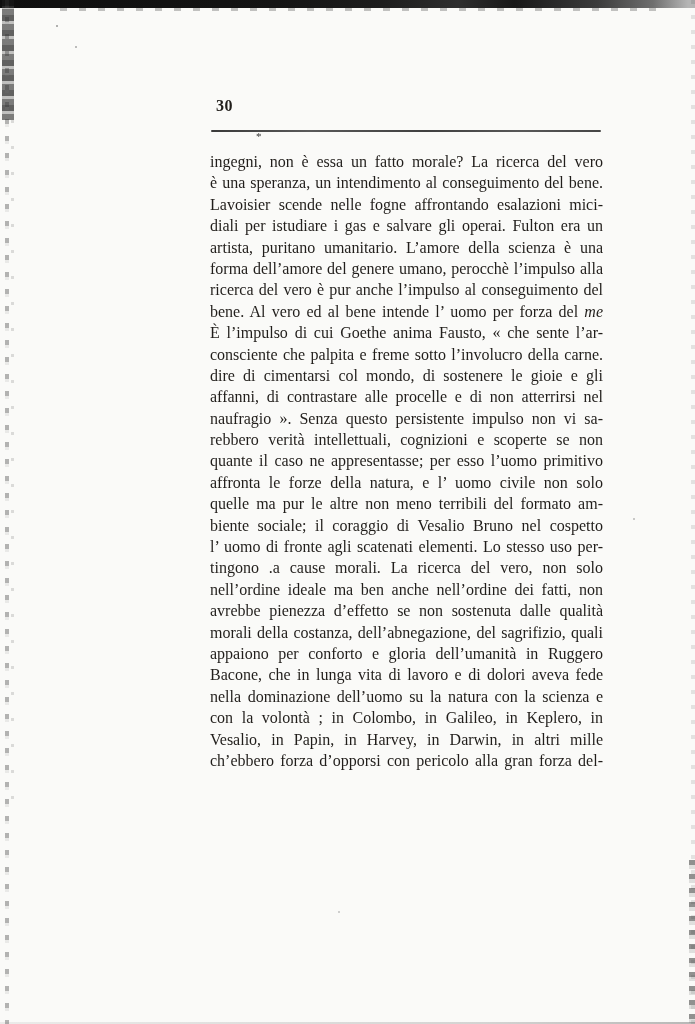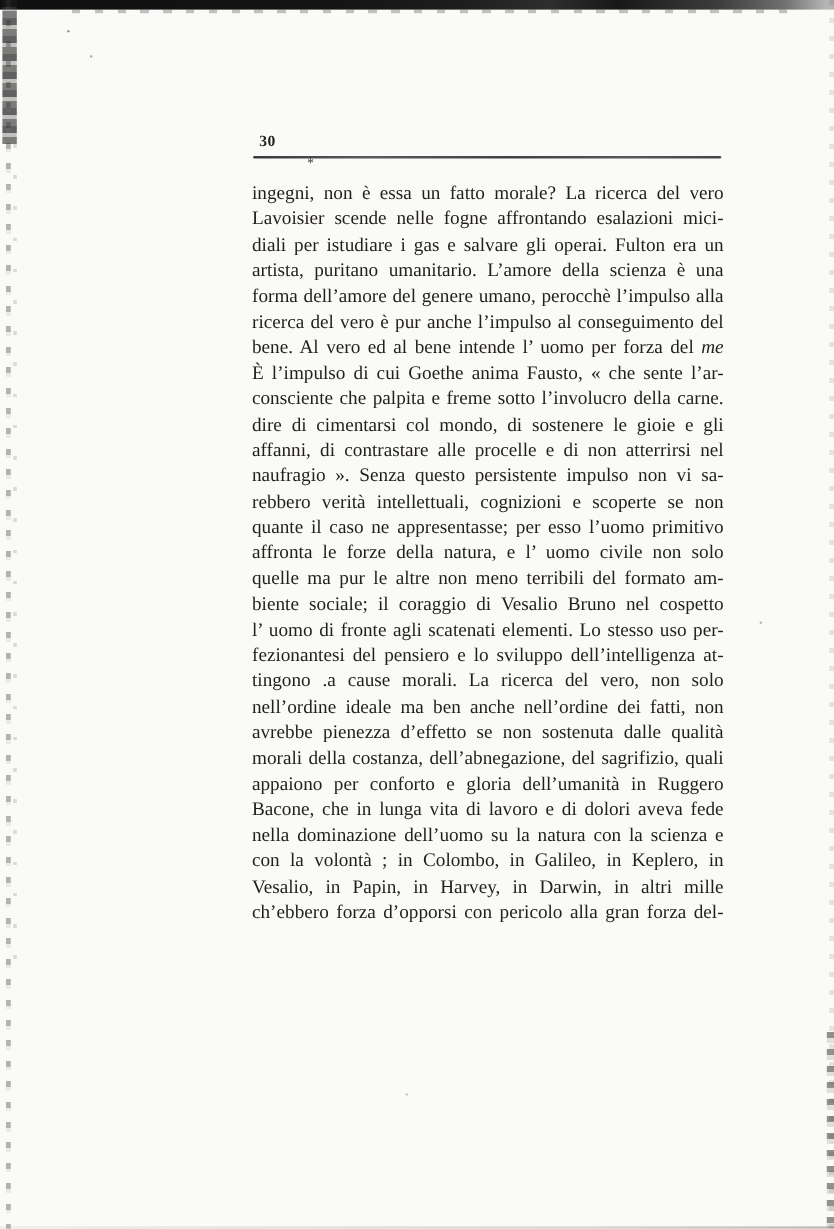--- a/index.html
+++ b/index.html
@@ -62,22 +62,22 @@
     opacity:.45;
   }
   .speck{position:absolute;background:#555;border-radius:50%;}
   .speck.s1{left:56px;top:25px;width:2px;height:2px;opacity:.6;}
   .speck.s2{left:75px;top:46px;width:2px;height:2px;opacity:.5;}
   .speck.s3{left:338px;top:911px;width:2px;height:2px;opacity:.35;}
   .speck.s4{left:633px;top:518px;width:2px;height:2px;opacity:.4;}
 
   
   .page-number{
-    position:absolute;left:216px;top:110px;
-    font-size:13px;font-weight:700;color:var(--ink);letter-spacing:.5px;
+    position:absolute;left:216px;top:97px;
+    font-size:16px;font-weight:700;color:var(--ink);letter-spacing:.5px;
   }
   .head-rule{
     position:absolute;left:211px;top:130px;width:390px;height:2px;
     background:linear-gradient(to right,#3a3a3a,#5a5a5a 25%,#404040 55%,#585858 80%,#454545);
     border-radius:1px;
   }
   .printer-mark{
     position:absolute;left:256px;top:130px;
     font-size:11px;color:#333;
   }
@@ -111,38 +111,38 @@
   <div class="speck s2"></div>
   <div class="speck s3"></div>
   <div class="speck s4"></div>
 
   <div class="page-number">30</div>
   <div class="head-rule"></div>
   <div class="printer-mark">*</div>
 
   <main class="text-block" id="text-block">
       <div class="line">ingegni, non è essa un fatto morale? La ricerca del vero</div>
+      <div class="line">è una speranza, un intendimento al conseguimento del bene.</div>
       <div class="line">Lavoisier scende nelle fogne affrontando esalazioni mici-</div>
       <div class="line">diali per istudiare i gas e salvare gli operai. Fulton era un</div>
       <div class="line">artista, puritano umanitario. L’amore della scienza è una</div>
       <div class="line">forma dell’amore del genere umano, perocchè l’impulso alla</div>
       <div class="line">ricerca del vero è pur anche l’impulso al conseguimento del</div>
       <div class="line"><span>bene. Al vero ed al bene intende l’ uomo per forza del </span><span class="it">me</span></div>
       <div class="line">È l’impulso di cui Goethe anima Fausto, « che sente l’ar-</div>
       <div class="line">consciente che palpita e freme sotto l’involucro della carne.</div>
       <div class="line">dire di cimentarsi col mondo, di sostenere le gioie e gli</div>
       <div class="line">affanni, di contrastare alle procelle e di non atterrirsi nel</div>
       <div class="line">naufragio ». Senza questo persistente impulso non vi sa-</div>
       <div class="line">rebbero verità intellettuali, cognizioni e scoperte se non</div>
       <div class="line">quante il caso ne appresentasse; per esso l’uomo primitivo</div>
       <div class="line">affronta le forze della natura, e l’ uomo civile non solo</div>
       <div class="line">quelle ma pur le altre non meno terribili del formato am-</div>
       <div class="line">biente sociale; il coraggio di Vesalio Bruno nel cospetto</div>
       <div class="line">l’ uomo di fronte agli scatenati elementi. Lo stesso uso per-</div>
-      <div class="line">fezionantesi del pensiero e lo sviluppo dell’intelligenza at-</div>
       <div class="line">tingono .a cause morali. La ricerca del vero, non solo</div>
       <div class="line">nell’ordine ideale ma ben anche nell’ordine dei fatti, non</div>
       <div class="line">avrebbe pienezza d’effetto se non sostenuta dalle qualità</div>
       <div class="line">morali della costanza, dell’abnegazione, del sagrifizio, quali</div>
       <div class="line">appaiono per conforto e gloria dell’umanità in Ruggero</div>
       <div class="line">Bacone, che in lunga vita di lavoro e di dolori aveva fede</div>
       <div class="line">nella dominazione dell’uomo su la natura con la scienza e</div>
       <div class="line">con la volontà ; in Colombo, in Galileo, in Keplero, in</div>
       <div class="line">Vesalio, in Papin, in Harvey, in Darwin, in altri mille</div>
       <div class="line">ch’ebbero forza d’opporsi con pericolo alla gran forza del-</div>

